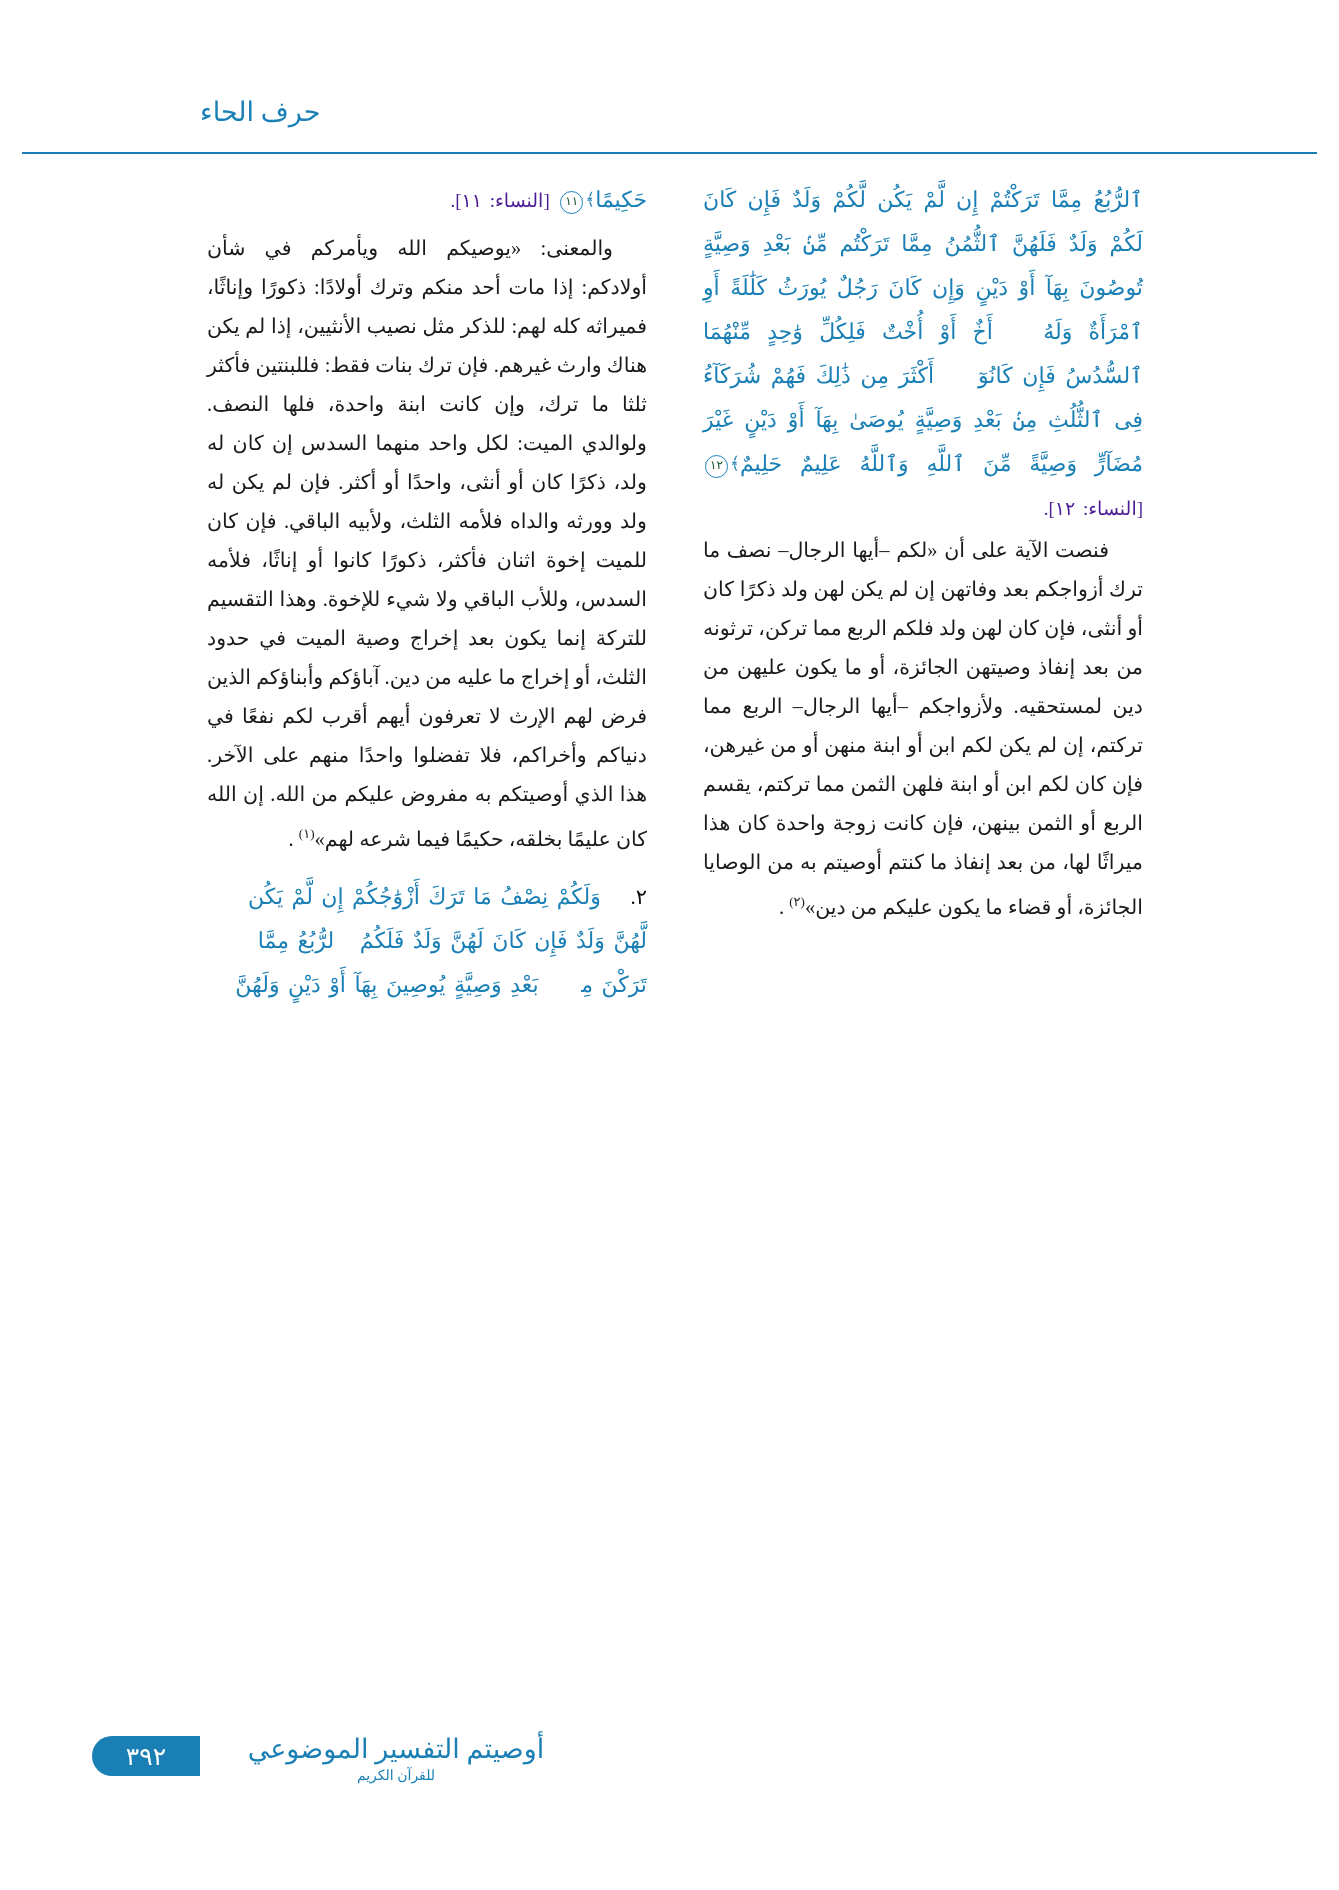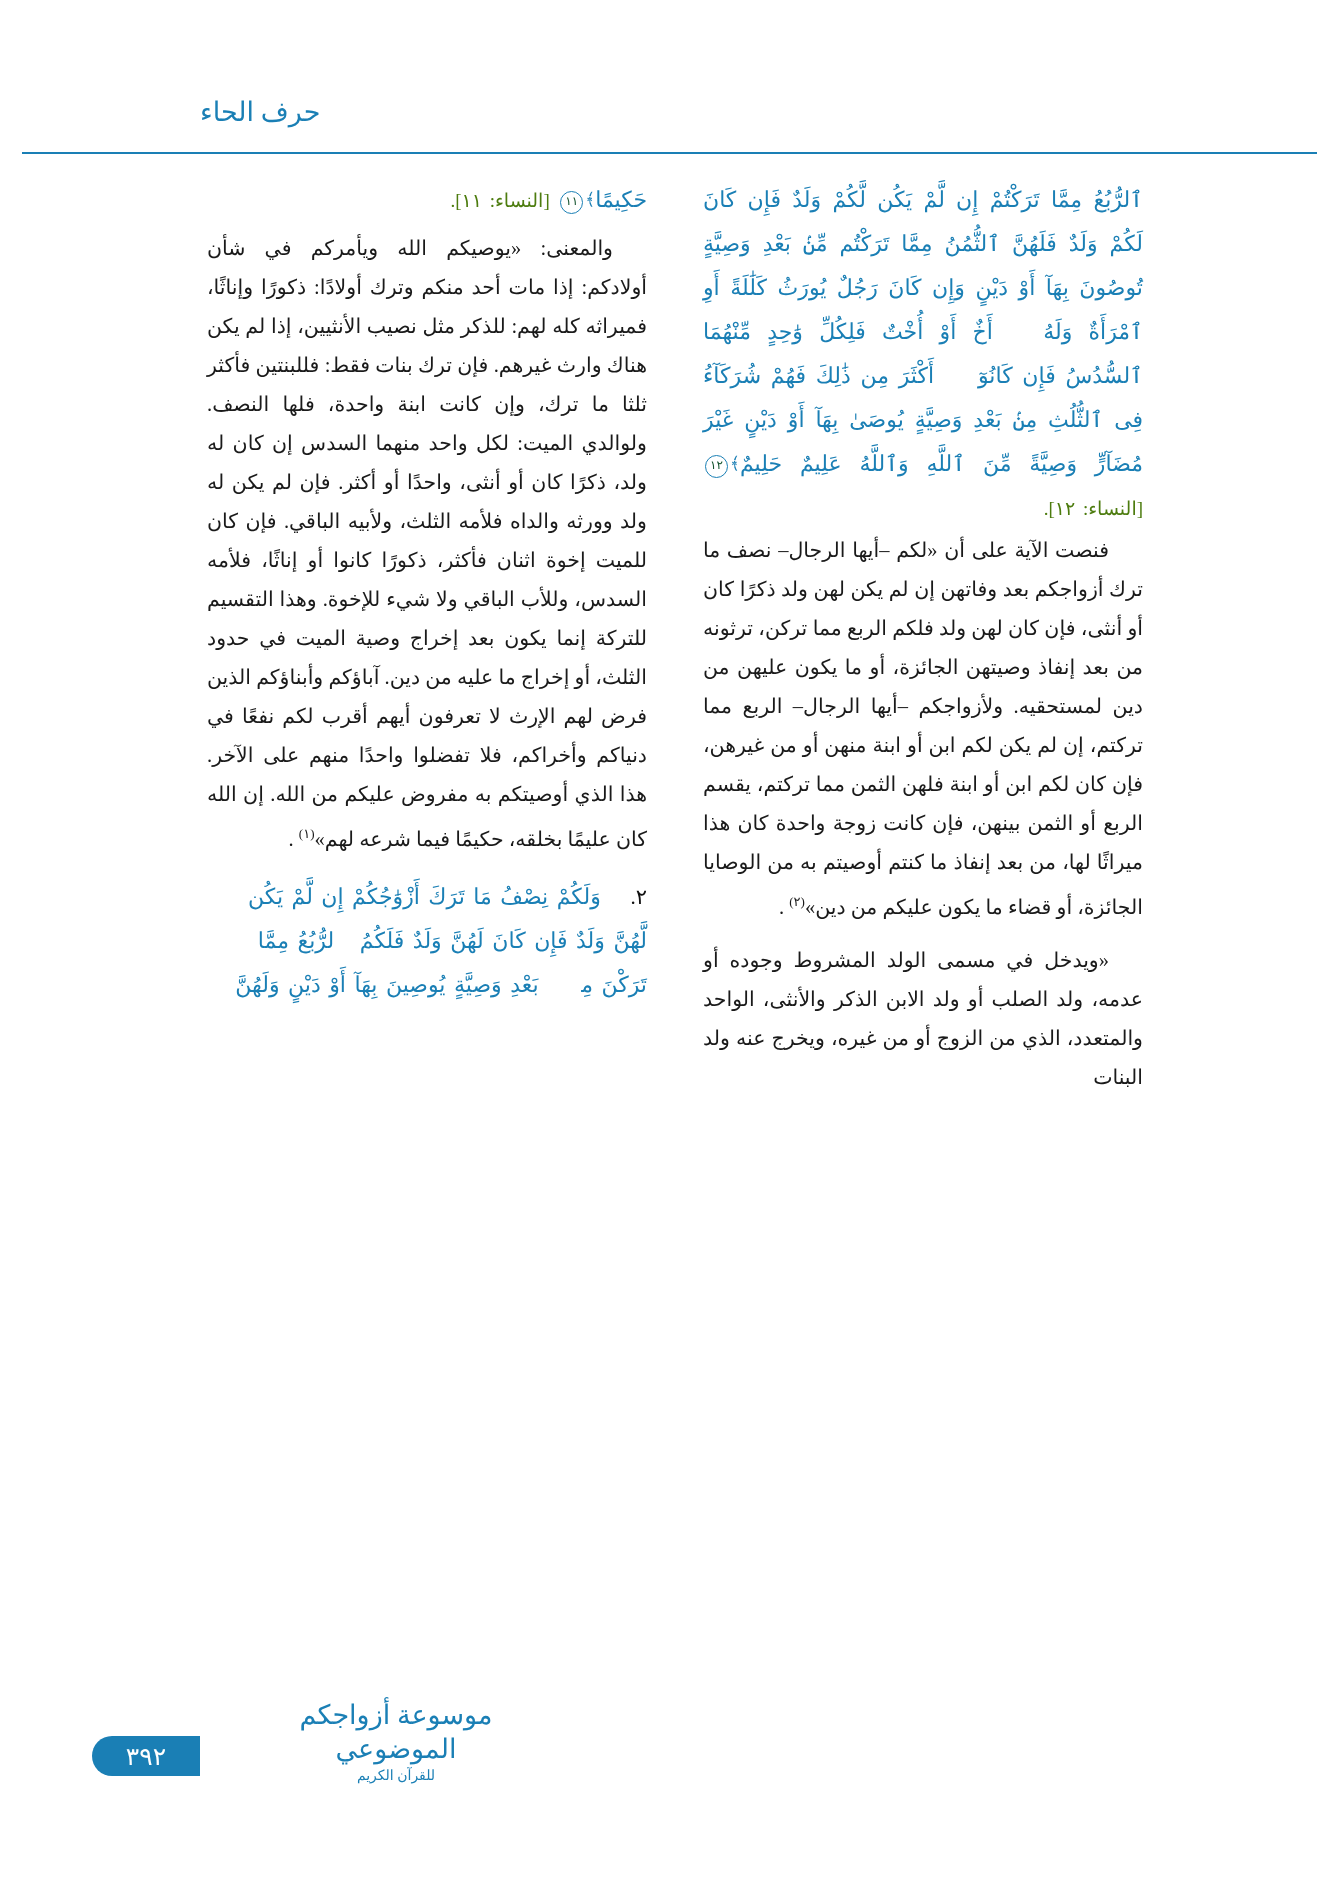--- a/index.html
+++ b/index.html
@@ -81,21 +81,21 @@
     color: #1a7fb5;
     direction: rtl;
     text-align: justify;
     font-size: 22px;
     line-height: 44px;
     font-family: "Liberation Serif", "DejaVu Serif", serif;
     letter-spacing: 0.5px;
     word-spacing: 3px;
   }
   .ref {
-    color: #4d7c0f;
+    color: #4c1d95;
     font-size: 19px;
     direction: rtl;
   }
   .ayah-marker {
     display: inline-block;
     border: 1.6px solid #1a7fb5;
     border-radius: 50%;
     width: 21px;
     height: 21px;
     line-height: 19px;
@@ -201,21 +201,20 @@
   <div class="columns">
 
     <div class="col">
       <div class="quran">
         <span>ٱلرُّبُعُ مِمَّا تَرَكْتُمْ إِن لَّمْ يَكُن لَّكُمْ وَلَدٌ فَإِن كَانَ لَكُمْ وَلَدٌ فَلَهُنَّ ٱلثُّمُنُ مِمَّا تَرَكْتُم مِّنۢ بَعْدِ وَصِيَّةٍ تُوصُونَ بِهَآ أَوْ دَيْنٍ وَإِن كَانَ رَجُلٌ يُورَثُ كَلَٰلَةً أَوِ ٱمْرَأَةٌ وَلَهُۥٓ أَخٌ أَوْ أُخْتٌ فَلِكُلِّ وَٰحِدٍ مِّنْهُمَا ٱلسُّدُسُ فَإِن كَانُوٓا۟ أَكْثَرَ مِن ذَٰلِكَ فَهُمْ شُرَكَآءُ فِى ٱلثُّلُثِ مِنۢ بَعْدِ وَصِيَّةٍ يُوصَىٰ بِهَآ أَوْ دَيْنٍ غَيْرَ مُضَآرٍّ وَصِيَّةً مِّنَ ٱللَّهِ وَٱللَّهُ عَلِيمٌ حَلِيمٌ</span><span class="flower">﴾</span><span class="ayah-marker">١٢</span>
         <span class="ref">[النساء: ١٢].</span>
       </div>
 
       <p class="indent"><span>فنصت الآية على أن «لكم –أيها الرجال– نصف ما ترك أزواجكم بعد وفاتهن إن لم يكن لهن ولد ذكرًا كان أو أنثى، فإن كان لهن ولد فلكم الربع مما تركن، ترثونه من بعد إنفاذ وصيتهن الجائزة، أو ما يكون عليهن من دين لمستحقيه. ولأزواجكم –أيها الرجال– الربع مما تركتم، إن لم يكن لكم ابن أو ابنة منهن أو من غيرهن، فإن كان لكم ابن أو ابنة فلهن الثمن مما تركتم، يقسم الربع أو الثمن بينهن، فإن كانت زوجة واحدة كان هذا ميراثًا لها، من بعد إنفاذ ما كنتم أوصيتم به من الوصايا الجائزة، أو قضاء ما يكون عليكم من دين»</span><sup class="fnref">(٢)</sup> .</p>
 
-      <p class="indent" style="margin-top:14px"><span>«ويدخل في مسمى الولد المشروط وجوده أو عدمه، ولد الصلب أو ولد الابن الذكر والأنثى، الواحد والمتعدد، الذي من الزوج أو من غيره، ويخرج عنه ولد البنات</span></p>
     </div>
 
     <div class="col">
       <div class="quran">
         <span>حَكِيمًا</span><span class="flower">﴾</span><span class="ayah-marker">١١</span>
         <span class="ref">[النساء: ١١].</span>
       </div>
 
       <p class="indent" style="margin-top:6px"><span>والمعنى: «يوصيكم الله ويأمركم في شأن أولادكم: إذا مات أحد منكم وترك أولادًا: ذكورًا وإناثًا، فميراثه كله لهم: للذكر مثل نصيب الأنثيين، إذا لم يكن هناك وارث غيرهم. فإن ترك بنات فقط: فللبنتين فأكثر ثلثا ما ترك، وإن كانت ابنة واحدة، فلها النصف. ولوالدي الميت: لكل واحد منهما السدس إن كان له ولد، ذكرًا كان أو أنثى، واحدًا أو أكثر. فإن لم يكن له ولد وورثه والداه فلأمه الثلث، ولأبيه الباقي. فإن كان للميت إخوة اثنان فأكثر، ذكورًا كانوا أو إناثًا، فلأمه السدس، وللأب الباقي ولا شيء للإخوة. وهذا التقسيم للتركة إنما يكون بعد إخراج وصية الميت في حدود الثلث، أو إخراج ما عليه من دين. آباؤكم وأبناؤكم الذين فرض لهم الإرث لا تعرفون أيهم أقرب لكم نفعًا في دنياكم وأخراكم، فلا تفضلوا واحدًا منهم على الآخر. هذا الذي أوصيتكم به مفروض عليكم من الله. إن الله كان عليمًا بخلقه، حكيمًا فيما شرعه لهم»</span><sup class="fnref">(١)</sup> .</p>
 
@@ -225,19 +224,19 @@
       </div>
     </div>
 
   </div>
 
   <div class="footnotes">
   </div>
 
   <div class="footer">
     <div class="logo">
-      <div class="logo-main">موسوعة أزواجكم الموضوعي</div>
+      <div class="logo-main">أوصيتم التفسير الموضوعي</div>
       <div class="logo-sub">للقرآن الكريم</div>
     </div>
     <div class="page-badge">٣٩٢</div>
   </div>
 
 </div>
 
 </body></html>

